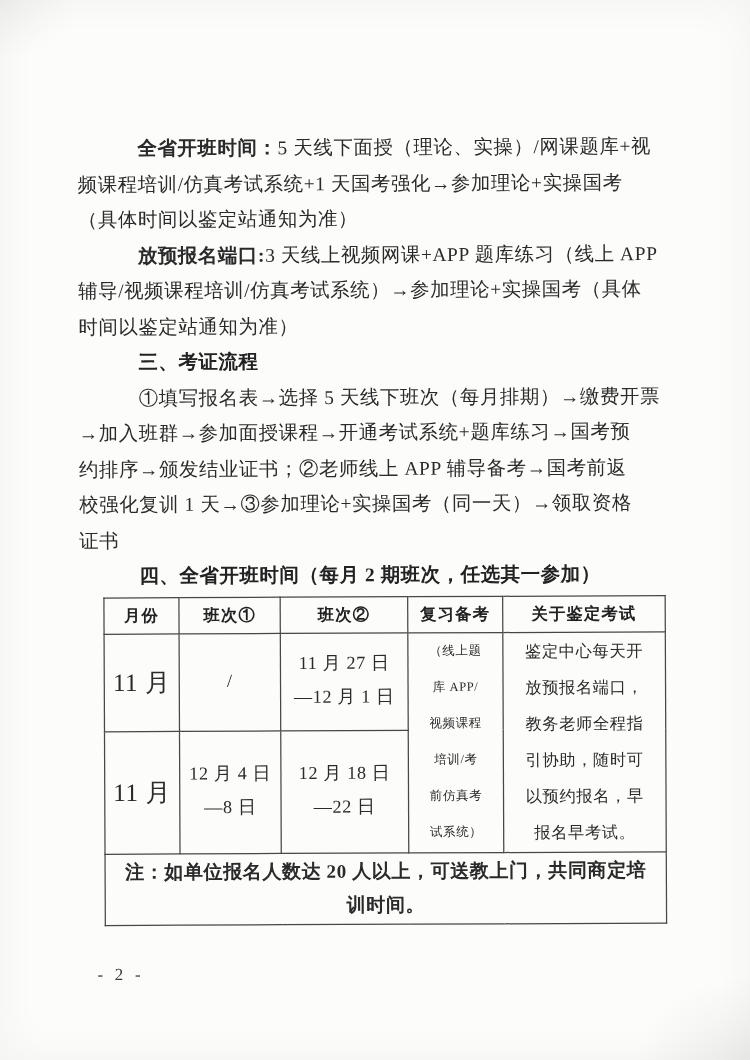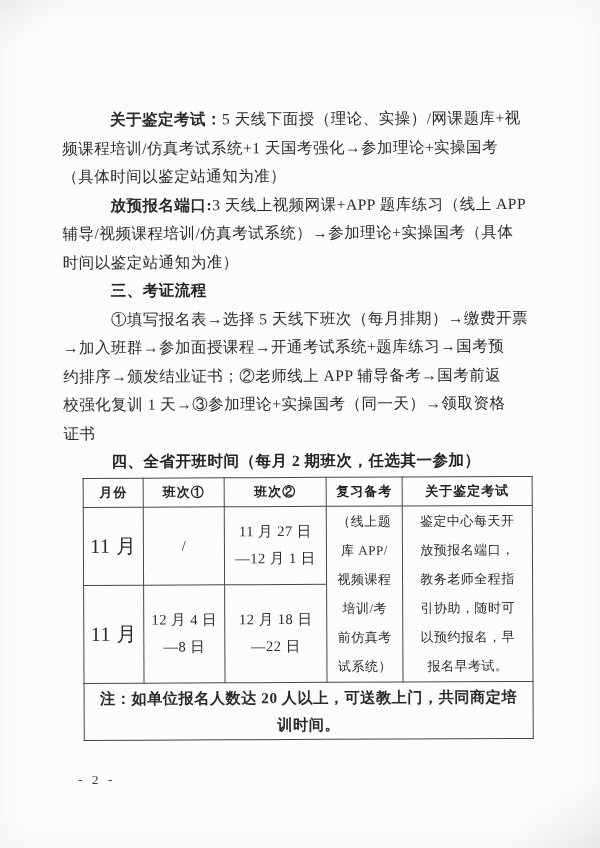--- a/index.html
+++ b/index.html
@@ -57,42 +57,42 @@
   }
   tr.r-head{height:29px;}
   tr.r-nov{height:78px;}
   tr.r-dec{height:98px;}
   tr.r-note{height:57px;}
   table.schedule th{
     font-size:13px;font-weight:bold;letter-spacing:1px;color:#222;
   }
   td.cell-month{font-size:20px;letter-spacing:0.5px;}
   td.cell-dates{font-size:14.5px;line-height:27px;white-space:pre-line;letter-spacing:0.5px;}
-  td.cell-review{font-size:13px;line-height:29px;white-space:pre-line;letter-spacing:0.5px;}
+  td.cell-review{font-size:10px;line-height:29px;white-space:pre-line;letter-spacing:0.5px;}
   td.cell-about{font-size:13px;line-height:29px;white-space:pre-line;letter-spacing:0.5px;}
   td.cell-note{
     font-size:15.2px;font-weight:bold;line-height:27px;
     text-align:left;padding:2px 8px;letter-spacing:0.5px;
     white-space:pre-line;color:#222;
   }
   .page-number{
     position:absolute;
     left:78px;top:772px;
     font-size:13.5px;
     letter-spacing:3px;
     color:#3a3a3a;
   }
 </style>
 </head>
 <body>
 
 <div class="scan-page">
   <div class="content">
 
-    <p class="para"><b>关于鉴定考试：</b><span>5 天线下面授（理论、实操）/网课题库+视
+    <p class="para"><b>全省开班时间：</b><span>5 天线下面授（理论、实操）/网课题库+视
 频课程培训/仿真考试系统+1 天国考强化→参加理论+实操国考
 （具体时间以鉴定站通知为准）</span></p>
 
     <p class="para"><b>放预报名端口:</b><span>3 天线上视频网课+APP 题库练习（线上 APP
 辅导/视频课程培训/仿真考试系统）→参加理论+实操国考（具体
 时间以鉴定站通知为准）</span></p>
 
     <div class="heading">三、考证流程</div>
 
     <p class="para">①填写报名表→选择 5 天线下班次（每月排期）→缴费开票

